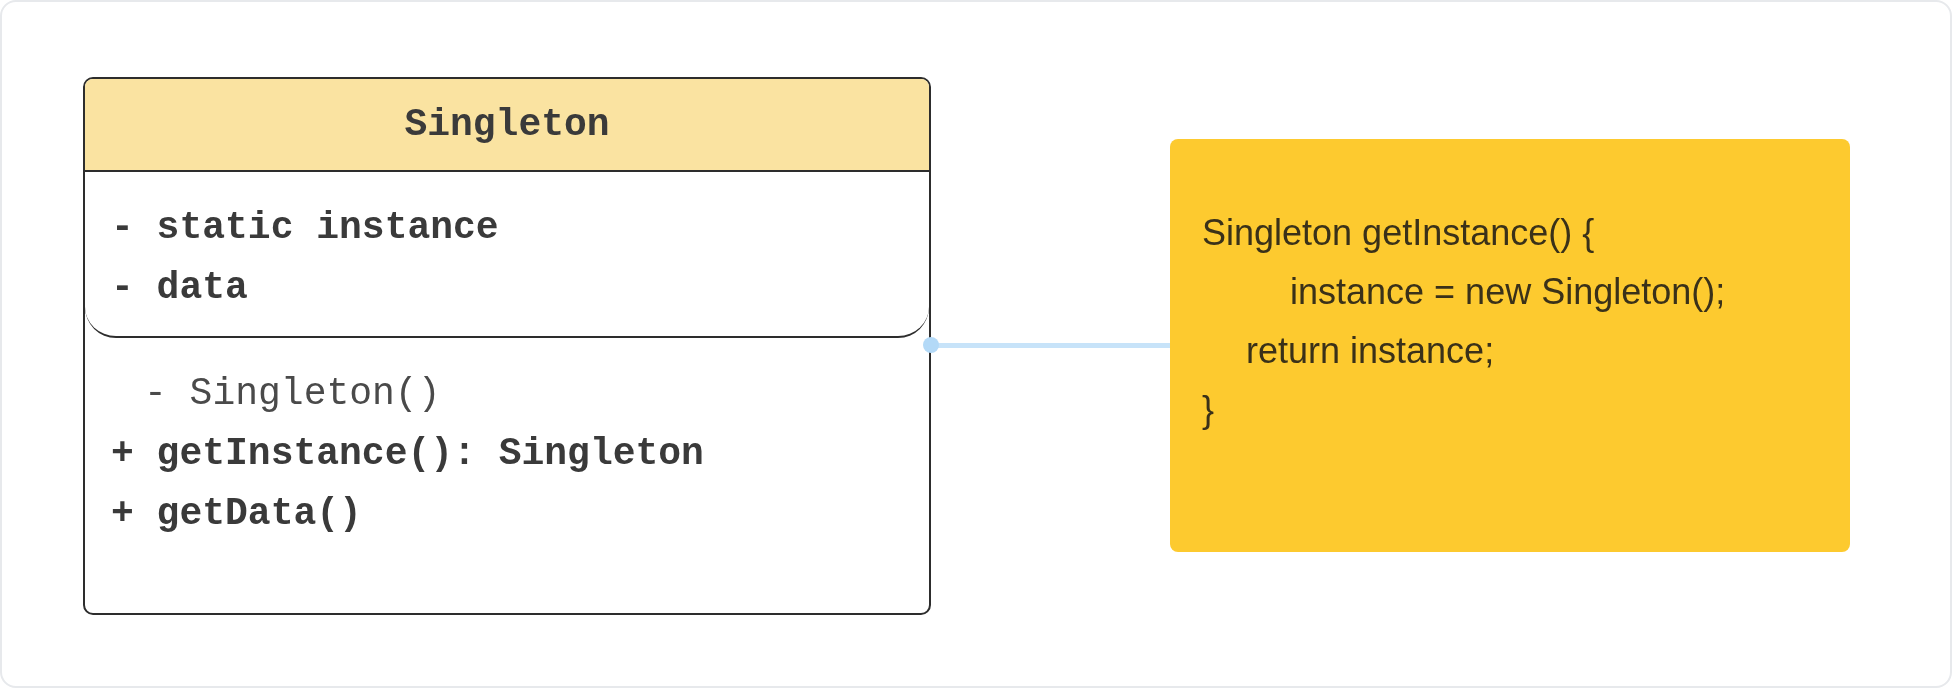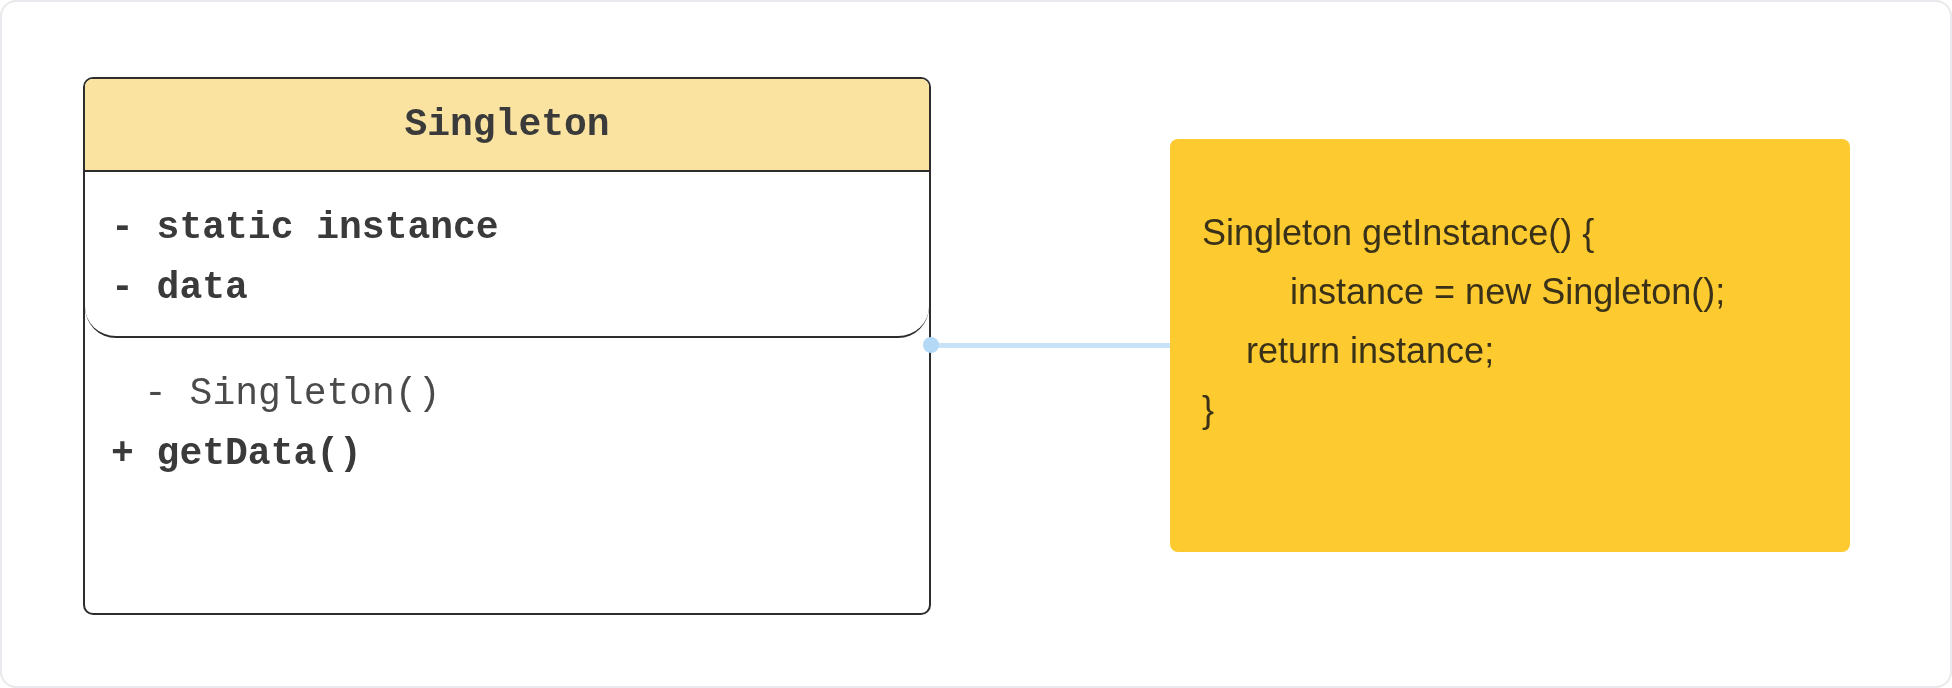--- a/index.html
+++ b/index.html
@@ -102,20 +102,21 @@
   <div class="class-box">
     <div class="class-header">
       <span class="class-title">Singleton</span>
     </div>
     <div class="compartment compartment-attrs">
       <div class="member-line">- static instance</div>
       <div class="member-line">- data</div>
     </div>
     <div class="compartment compartment-methods">
       <div class="member-line regular">- Singleton()</div>
+      <div class="member-line">+ getInstance(): Singleton</div>
       <div class="member-line">+ getData()</div>
     </div>
   </div>
 
   <div class="connector-line"></div>
   <div class="connector-dot"></div>
 
   <div class="note-box">
     <div class="code-line">Singleton getInstance() {</div>
     <div class="code-line indent-2">instance = new Singleton();</div>

